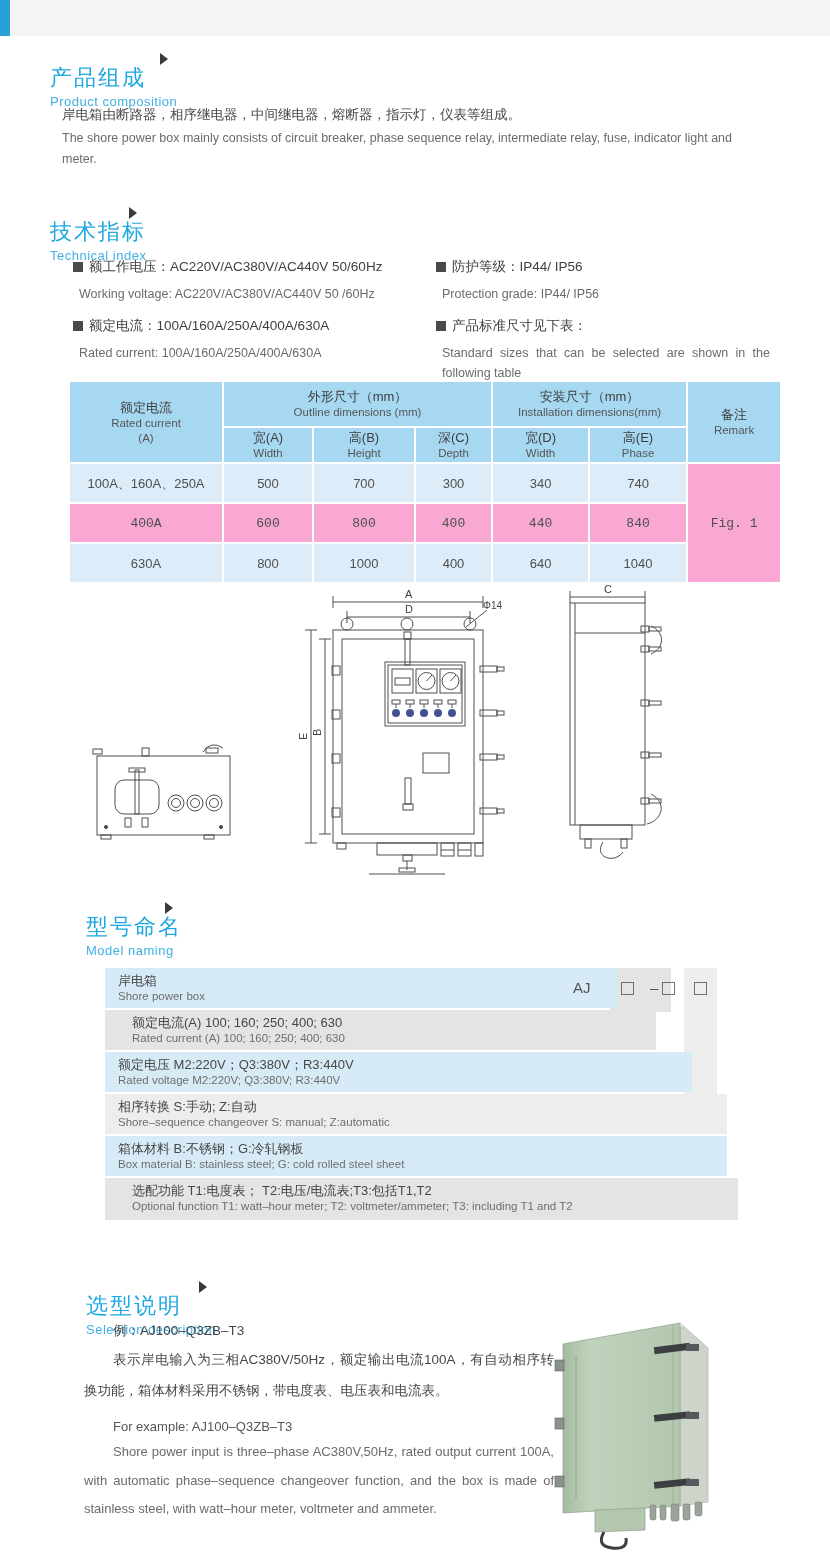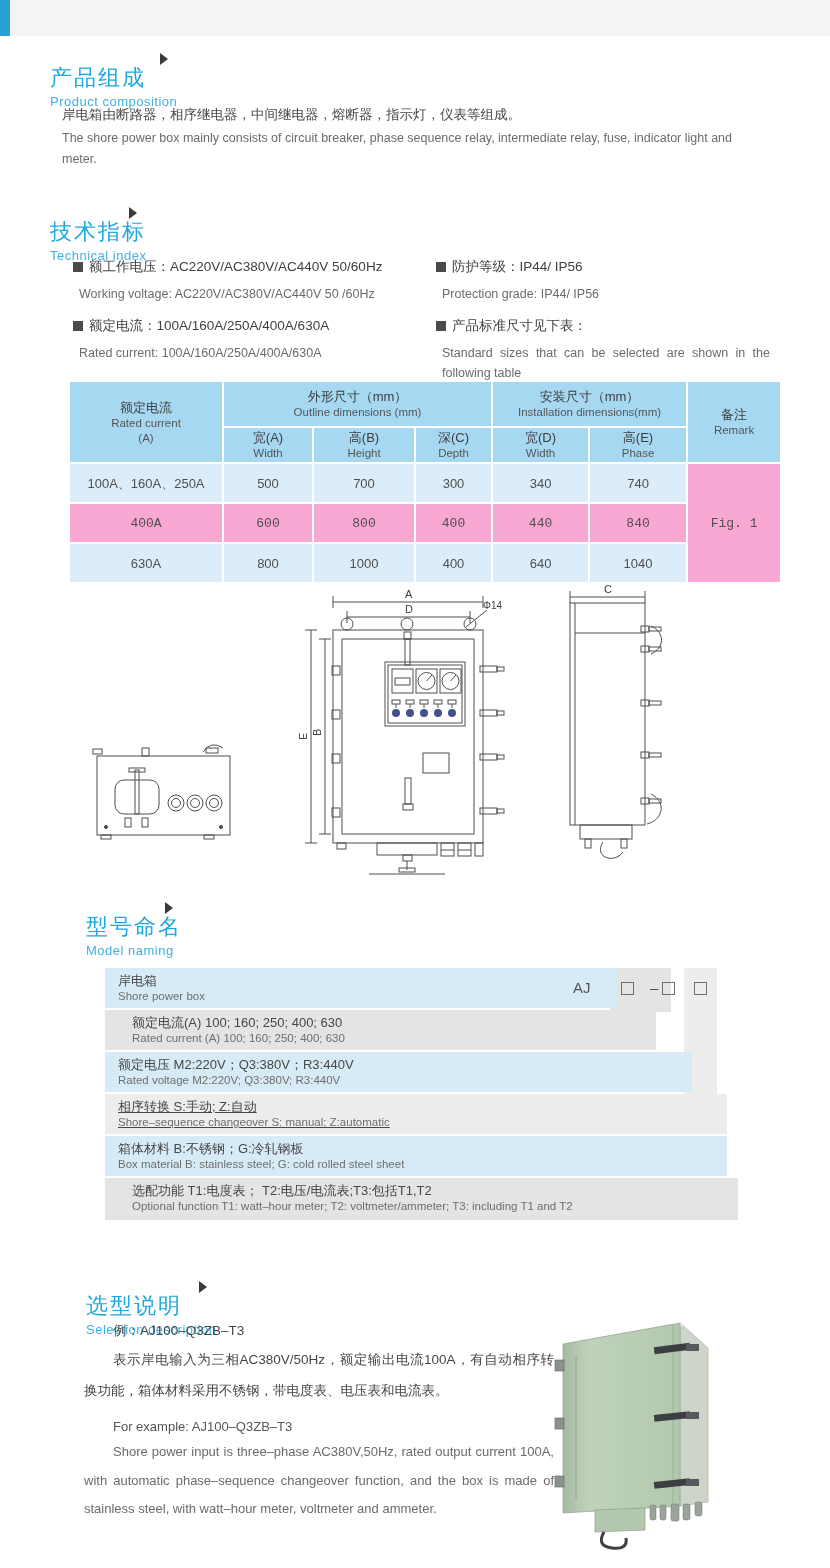--- a/index.html
+++ b/index.html
@@ -356,21 +356,21 @@
       <div class="mn-en">Shore power box</div>
     </div>
     <div class="mn-row gray" style="top:42px;width:551px;">
       <div class="mn-zh">额定电流(A)  100; 160; 250; 400; 630</div>
       <div class="mn-en">Rated current (A)  100; 160; 250; 400; 630</div>
     </div>
     <div class="mn-row blue" style="top:84px;width:587px;">
       <div class="mn-zh">额定电压   M2:220V；Q3:380V；R3:440V</div>
       <div class="mn-en">Rated voltage  M2:220V;  Q3:380V;  R3:440V</div>
     </div>
-    <div class="mn-row gray2" style="top:126px;width:622px;text-decoration:underline;">
+    <div class="mn-row gray2" style="top:126px;width:622px;">
       <div class="mn-zh">相序转换  S:手动; Z:自动</div>
       <div class="mn-en">Shore–sequence changeover  S: manual;  Z:automatic</div>
     </div>
     <div class="mn-row blue" style="top:168px;width:622px;">
       <div class="mn-zh">箱体材料    B:不锈钢；G:冷轧钢板</div>
       <div class="mn-en">Box material   B: stainless steel; G: cold rolled steel sheet</div>
     </div>
     <div class="mn-row gray" style="top:210px;width:633px;height:42px;">
       <div class="mn-zh">选配功能      T1:电度表； T2:电压/电流表;T3:包括T1,T2</div>
       <div class="mn-en">Optional function  T1: watt–hour meter; T2: voltmeter/ammeter; T3: including T1 and T2</div>

